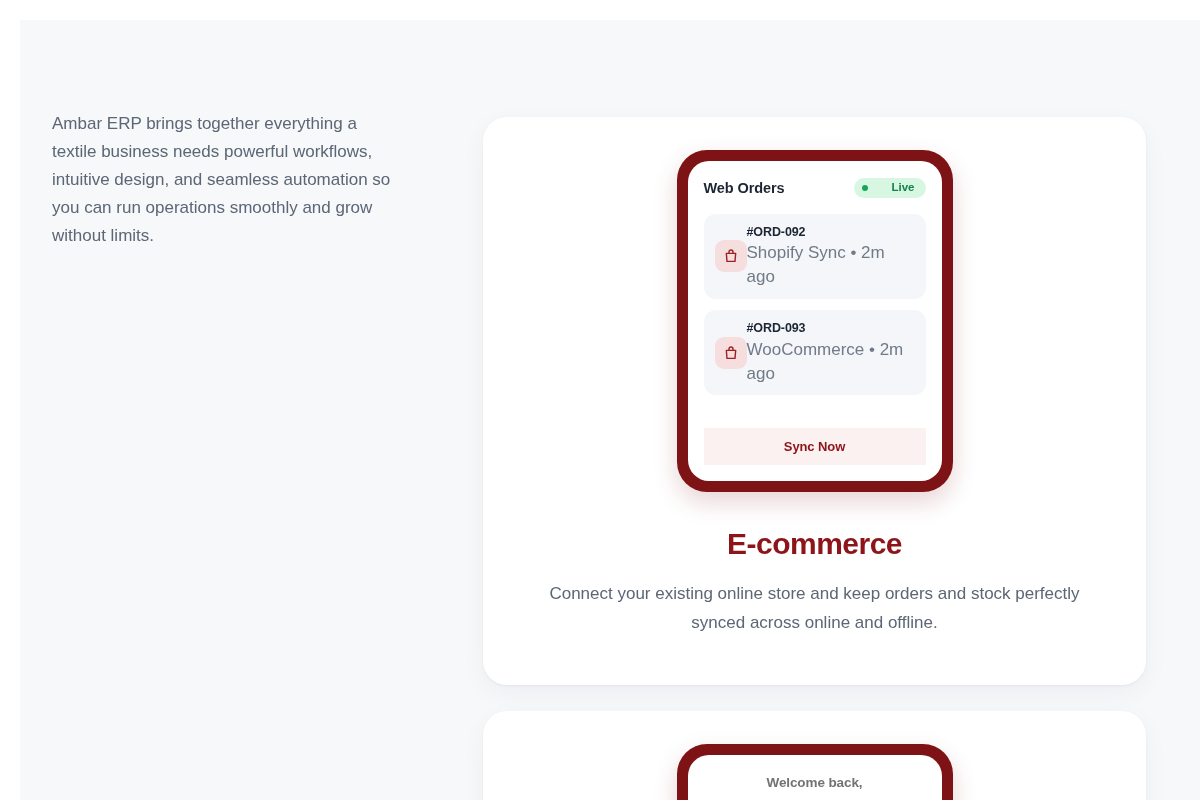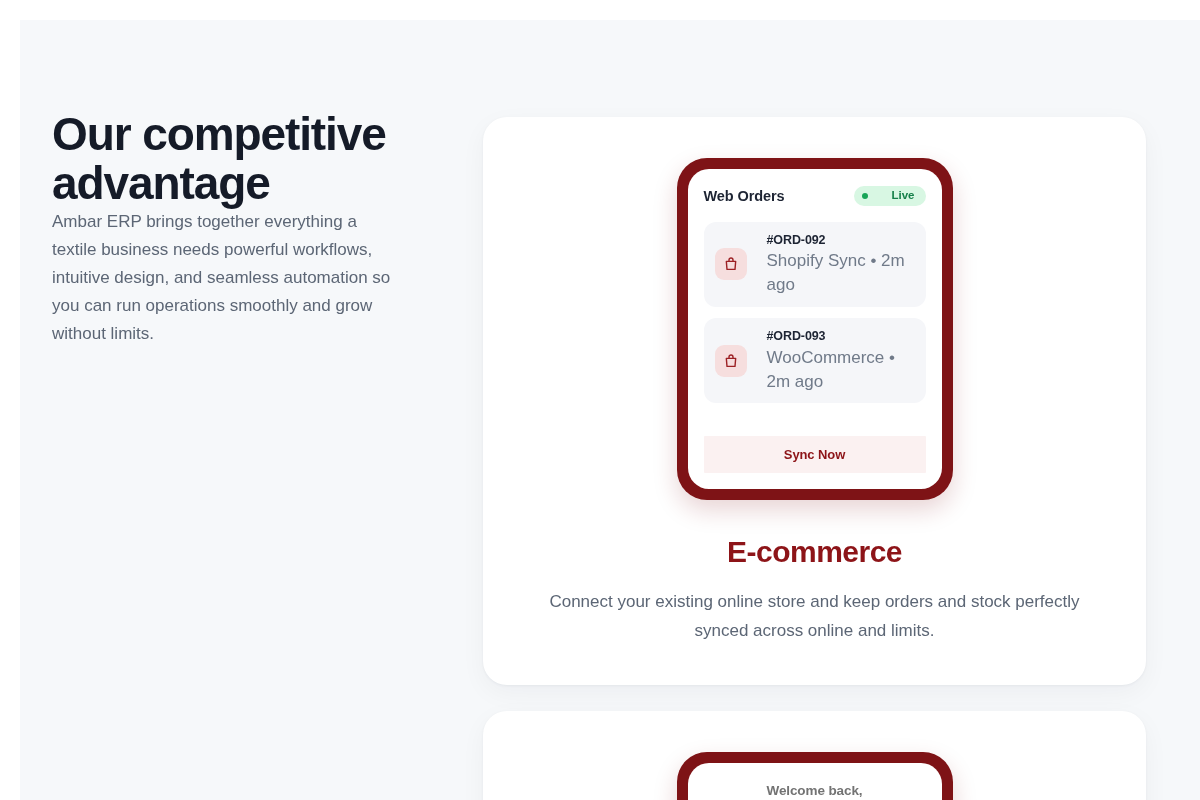--- a/index.html
+++ b/index.html
@@ -66,21 +66,21 @@
     padding: 33px 0 30px 0;
     margin-bottom: 26px;
   }
 
   .card-a { height: 568px; }
   .card-b { height: 568px; }
 
   
   .mockup-frame {
     width: 276px;
-    margin: 8px auto;
+    margin: 0 auto;
     background: #7e1316;
     border-radius: 30px;
     padding: 11px;
     box-shadow: 0 10px 24px rgba(126,19,22,0.18);
   }
 
   .mockup-screen {
     background: #ffffff;
     border-radius: 21px;
     height: 320px;
@@ -121,21 +121,21 @@
     background: #18a558;
     display: block;
   }
 
   .order-row {
     background: #f5f6f9;
     border-radius: 12px;
     padding: 10px 11px;
     display: flex;
     align-items: center;
-    gap: 20px;
+    gap: 0;
     margin-bottom: 11px;
   }
 
   .order-icon {
     width: 32px; height: 32px;
     flex: 0 0 32px;
     border-radius: 9px;
     background: #f6dede;
     display: flex;
     align-items: center;
@@ -204,21 +204,20 @@
     color: #737373;
     letter-spacing: -0.1px;
   }
 </style>
 </head>
 <body>
 
 <div id="page">
 
   <div class="left-col">
-    <h1 class="headline">Our competitive advantage</h1>
     <p class="subcopy">Ambar ERP brings together everything a textile business needs powerful workflows, intuitive design, and seamless automation so you can run operations smoothly and grow without limits.</p>
   </div>
 
   <div class="cards-col">
 
     <div class="feature-card card-a">
 
       <div class="mockup-frame">
         <div class="mockup-screen">
 
@@ -257,21 +256,21 @@
           </div>
 
           <div class="mockup-spacer"></div>
 
           <button class="sync-btn">Sync Now</button>
         </div>
       </div>
 
       <div class="card-caption">
         <div class="card-title">E-commerce</div>
-        <div class="card-desc">Connect your existing online store and keep orders and stock perfectly synced across online and limits.</div>
+        <div class="card-desc">Connect your existing online store and keep orders and stock perfectly synced across online and offline.</div>
       </div>
     </div>
 
     <div class="feature-card card-b">
       <div class="mockup-frame">
         <div class="mockup-screen-b">
           <div class="welcome-text">Welcome back,</div>
         </div>
       </div>
     </div>

